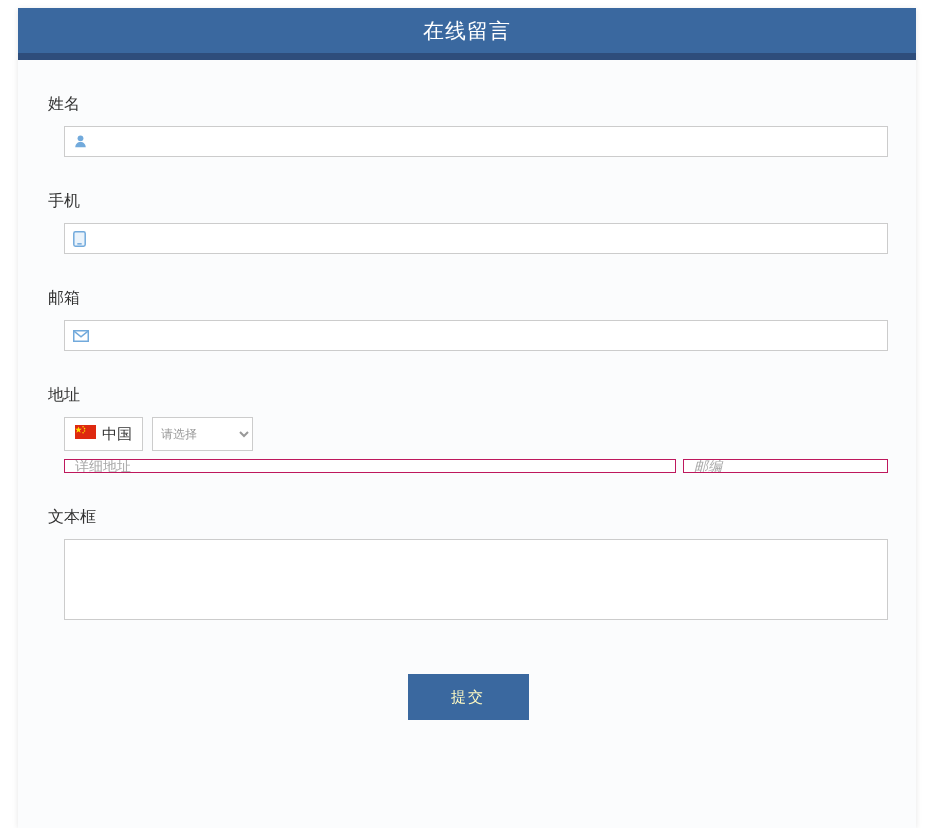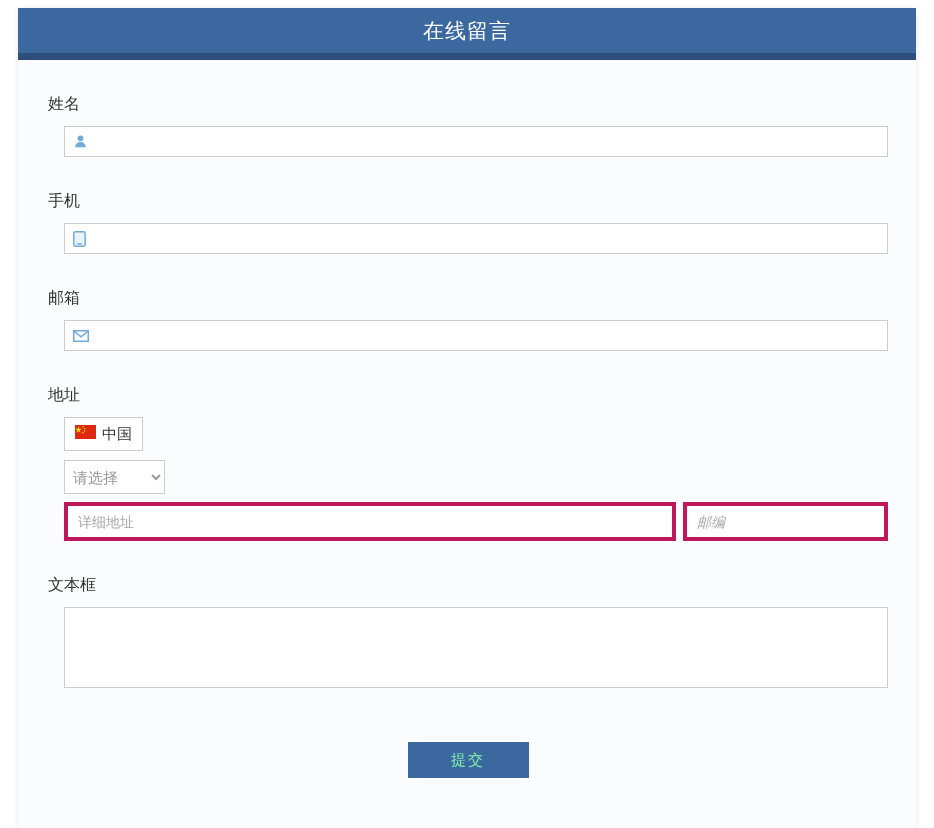--- a/index.html
+++ b/index.html
@@ -49,38 +49,38 @@
     align-items: center;
     padding: 0 8px;
   }
   .input-box .icon { display: flex; align-items: center; margin-right: 7px; }
   .input-box input {
     border: none; outline: none; flex: 1; height: 100%;
     font-size: 14px; color: #333; background: transparent;
     font-family: inherit;
   }
 
-  .addr-row1 { margin-left: 16px; display: flex; gap: 9px; margin-bottom: 8px; flex-direction: column; }
+  .addr-row1 { margin-left: 16px; display: flex; gap: 9px; margin-bottom: 8px; }
   .country-box {
     width: 79px; height: 34px;
     border: 1px solid #cccccc; background: #ffffff;
     display: flex; align-items: center; justify-content: center; gap: 6px;
     cursor: pointer;
   }
   .country-box .country-name { font-size: 15px; color: #333333; }
   select.region {
     width: 101px; height: 34px;
     border: 1px solid #cccccc; background: #ffffff;
-    color: #999999; font-size: 15px; padding: 0 4px;
+    color: #999999; font-size: 12px; padding: 0 4px;
     font-family: inherit; outline: none;
   }
 
   .addr-row2 { margin-left: 16px; display: flex; gap: 7px; }
   .addr-row2 input {
-    height: 39px; border: 4px solid #be185d; background: #ffffff;
+    height: 14px; border: 1px solid #be185d; background: #ffffff;
     padding: 0 10px; font-size: 14px; color: #0f172a; outline: none;
     font-family: inherit;
   }
   .addr-row2 input.detail { flex: 1; }
   .addr-row2 input.zip { width: 205px; font-style: italic; }
   ::placeholder { color: #a9a9a9; opacity: 1; }
 
   textarea.message {
     display: block;
     margin-left: 16px;
@@ -90,22 +90,22 @@
     background: #ffffff;
     resize: none; outline: none;
     padding: 8px 10px;
     font-size: 14px; color: #333;
     font-family: inherit;
   }
   .group-last { margin-bottom: 4px; }
 
   .submit-row { margin-top: 54px; text-align: center; }
   button.submit {
-    width: 121px; height: 36px;
-    background: #3a689f; color: #86efac;
+    width: 121px; height: 46px;
+    background: #3a689f; color: #fef9c3;
     border: none; font-size: 15px; letter-spacing: 2px;
     cursor: pointer; font-family: inherit;
   }
 </style>
 </head>
 <body>
 
 <div class="card">
 
   <div class="header">

